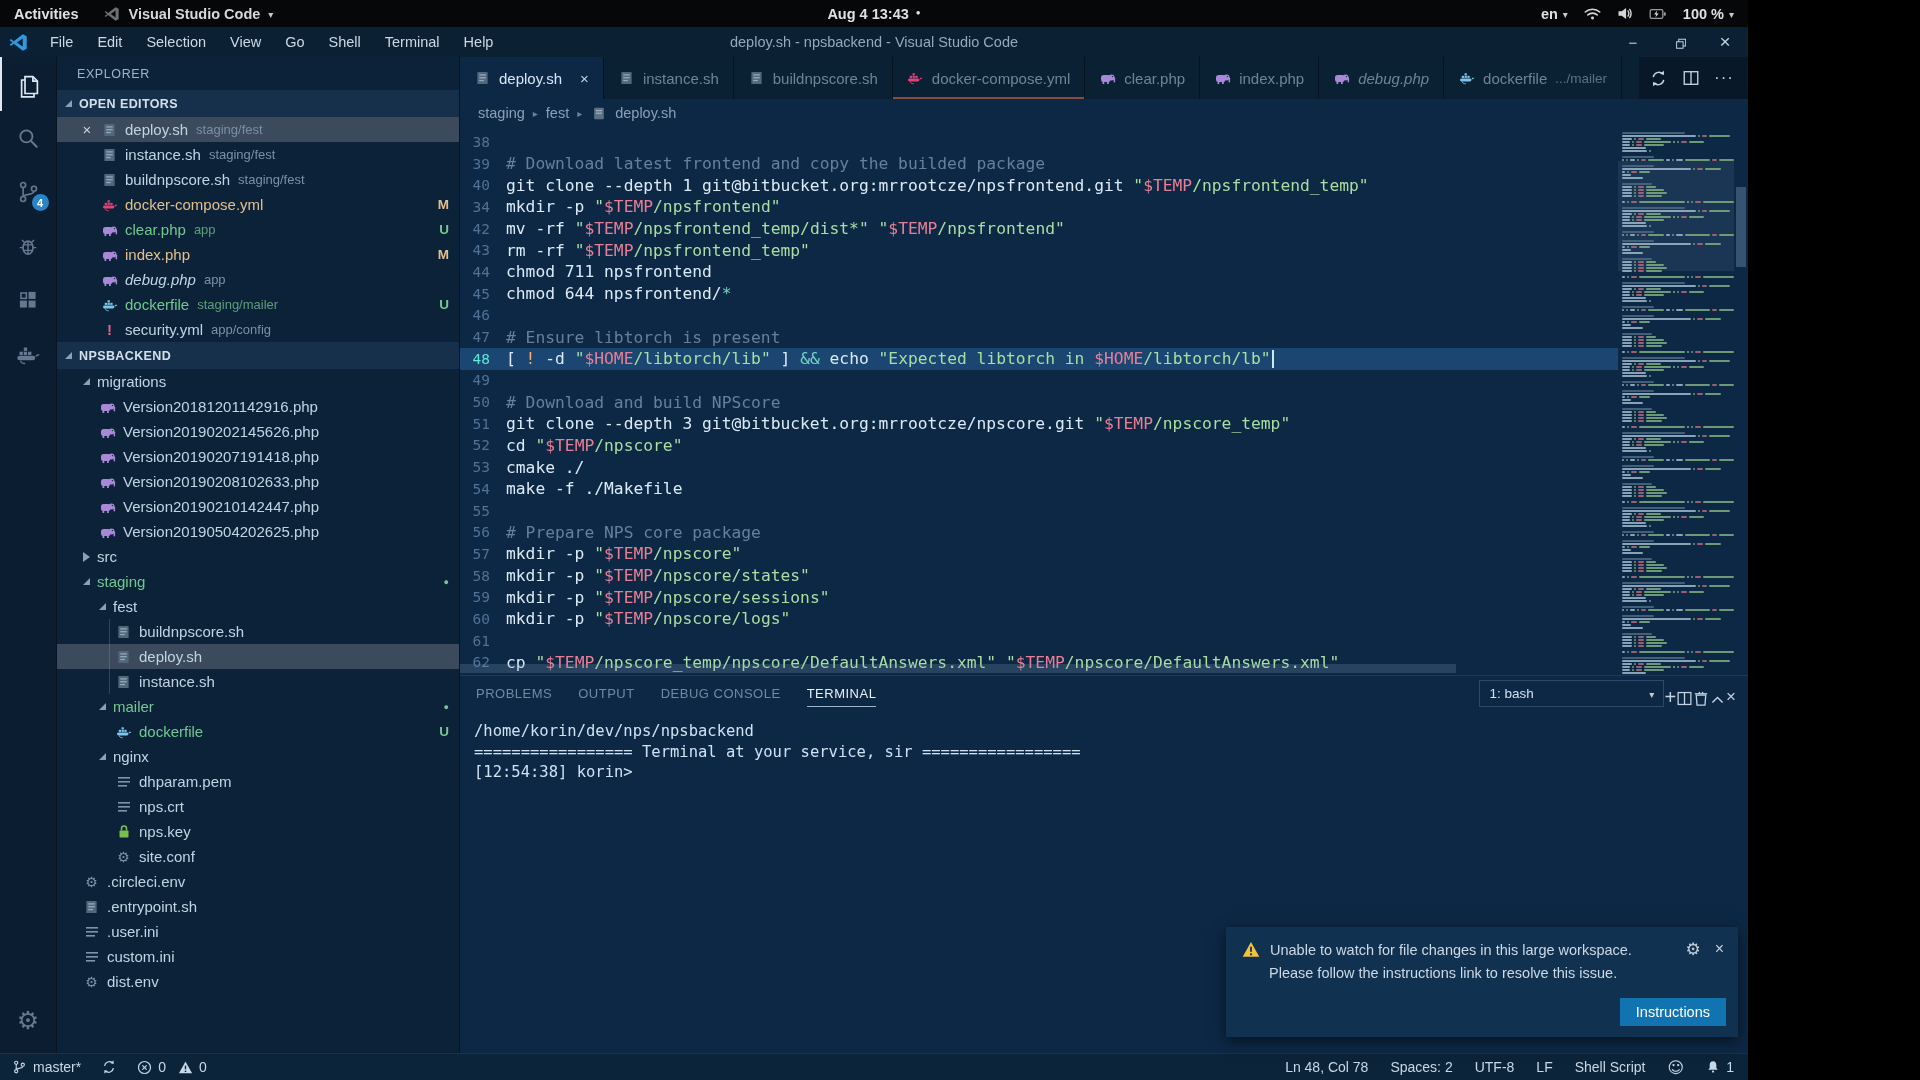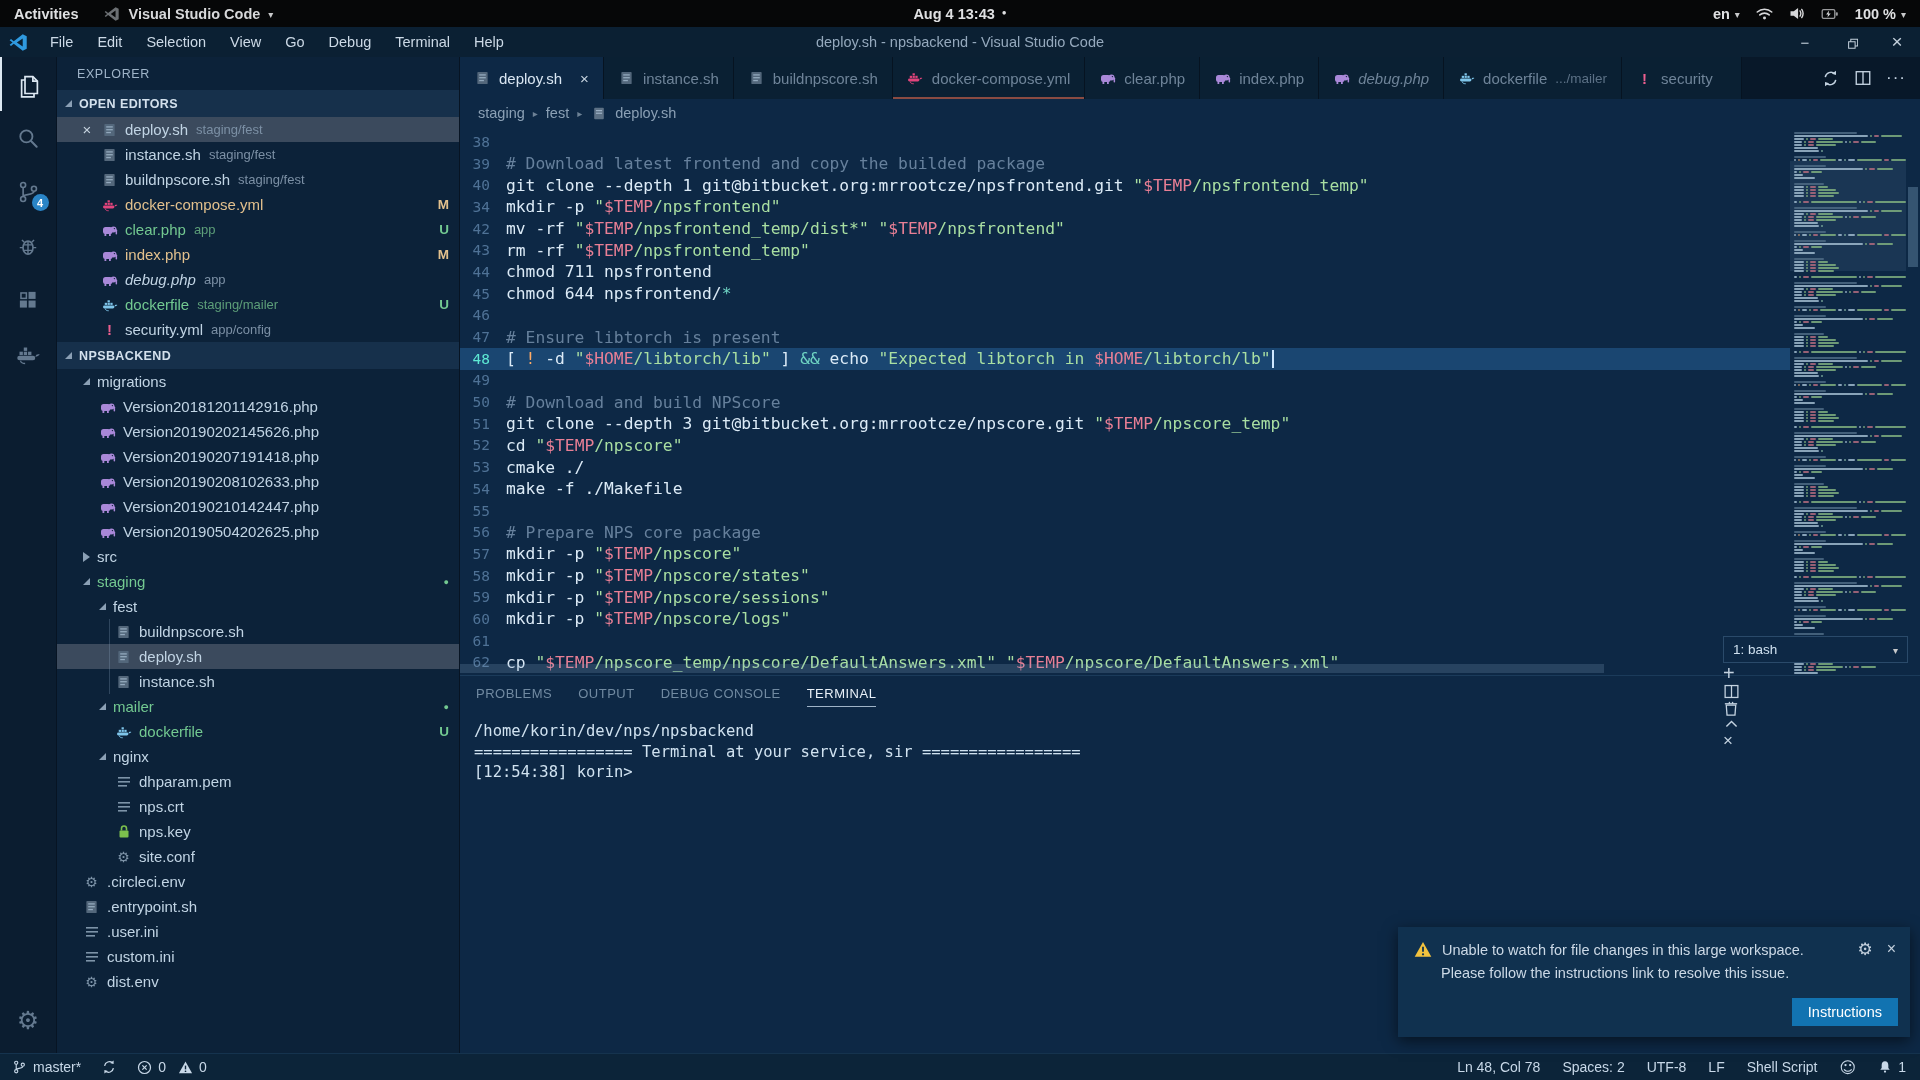--- a/index.html
+++ b/index.html
@@ -1,18 +1,18 @@
 <!DOCTYPE html>
 <html style="--c-badge: #2a85c7; --c-modified: #e2c08d; --c-untracked: #73c991; --c-code: #dcebf7; --c-comment: #66809c; --c-string: #a9dfa2; --c-variable: #e97f95; --c-op_cyan: #6fd4c3; --c-op_orange: #ffab66; --c-php: #a988d8; --c-docker_pink: #e1447c; --c-docker_blue: #7fc5ea; --c-warn_yellow: #f2c23e; --c-button: #1273b1;"><head>
 <meta charset="utf-8">
 <style>
   * { margin:0; padding:0; box-sizing:border-box; }
   html,body { width:1920px; height:1080px; overflow:hidden; background:#000; }
   body { font-family:"Liberation Sans","DejaVu Sans",sans-serif; }
-  .screen { position:relative; width:1920px; height:1080px; background:#0d2845; overflow:hidden; }
+  .screen { position:relative; width:1748px; height:1080px; background:#0d2845; overflow:hidden; }
 
   
   .gnome-bar { position:absolute; top:0; left:0; right:0; height:27px; background:#060708; color:#dfe0e2;
     display:flex; align-items:center; justify-content:space-between; font-size:14.5px; font-weight:600; z-index:50; }
   .gb-left { display:flex; align-items:center; gap:26px; padding-left:14px; }
   .gb-activities { cursor:default; }
   .gb-app { display:flex; align-items:center; gap:8px; color:#d7d8da; }
   .gb-logo-mono { opacity:.75; }
   .gb-clock { position:absolute; left:50%; transform:translateX(-50%); display:flex; align-items:center; gap:7px; }
   .gb-dot { font-size:8px; position:relative; top:-1px; }
@@ -105,21 +105,21 @@
   .vthumb { position:absolute; top:60px; left:2px; width:10px; height:80px; background:rgba(130,165,195,.35); }
   .hscroll { position:absolute; bottom:0; left:0; right:130px; height:13px; }
   .hthumb { position:absolute; left:0; top:2px; height:9px; width:86%; background:rgba(130,165,195,.22); }
 
   
   .panel { height:378px; background:#0d2845; border-top:1px solid #1b3b5a; display:flex; flex-direction:column; flex:none; position:relative; }
   .panel-header { height:35px; display:flex; align-items:center; padding:0 12px 0 16px; }
   .p-tab { font-size:13px; letter-spacing:.5px; color:#718aa1; margin-right:26px; height:35px; display:flex; align-items:center; position:relative; }
   .p-tab.active { color:#e8f0f8; }
   .p-tab.active::after { content:""; position:absolute; bottom:4px; left:0; right:0; height:1px; background:#9fb4c8; }
-  .p-right { margin-left:auto; display:flex; align-items:flex-start; color:#c3d2e0;flex-direction:column; }
+  .p-right { margin-left:auto; display:flex; align-items:flex-end; color:#c3d2e0; }
   .shell-select { display:flex; align-items:center; justify-content:space-between; width:185px; height:27px; border:1px solid #2a4a6a;
     background:#0d2845; color:#cfe0ef; font-size:13.5px; padding:0 9px; }
   .p-icon { display:flex; align-items:center; color:#c3d2e0; }
   .p-plus { font-size:20px; font-weight:400; line-height:1; }
   .terminal { flex:1; padding:10px 0 0 14px; font-family:"DejaVu Sans Mono",monospace; font-size:15.5px; line-height:20.5px; color:#d0e2f0; white-space:pre; }
 
   
   .statusbar { position:absolute; left:0; right:0; bottom:0; height:27px; background:#0c2439; border-top:1px solid #15334e;
     display:flex; align-items:center; color:#c8d8e8; font-size:14px; z-index:45; }
   .st-left { display:flex; align-items:center; gap:20px; padding-left:12px; }
@@ -194,21 +194,21 @@
   <div class="titlebar">
     <svg class="tb-logo" width="19" height="19" viewBox="0 0 18 18">
         <path d="M13 1.2 L16.8 3 L16.8 15 L13 16.8 L4.5 10.3 L1.9 12.4 L0.6 11.2 L3.4 9 L0.6 6.8 L1.9 5.6 L4.5 7.7 Z M13 5.2 L7.4 9 L13 12.8 Z" fill="#2f9ae0"></path>
       </svg>
     <div class="menus" id="menus">
         <span class="menu-item">File</span>
         <span class="menu-item">Edit</span>
         <span class="menu-item">Selection</span>
         <span class="menu-item">View</span>
         <span class="menu-item">Go</span>
-        <span class="menu-item">Debug</span>
+        <span class="menu-item">Shell</span>
         <span class="menu-item">Terminal</span>
         <span class="menu-item">Help</span>
       </div>
     <div class="tb-title">deploy.sh - npsbackend - Visual Studio Code</div>
     <div class="win-controls">
       <span class="win-btn">−</span>
       <span class="win-btn">
         <svg width="13" height="13" viewBox="0 0 18 18">
             <path d="M5 8 H14 V17 H5 Z" fill="none" stroke="#c3cfdb" stroke-width="1.4"></path>
             <path d="M8 8 V4.5 H17.5 V14 H14" fill="none" stroke="#c3cfdb" stroke-width="1.4"></path>

